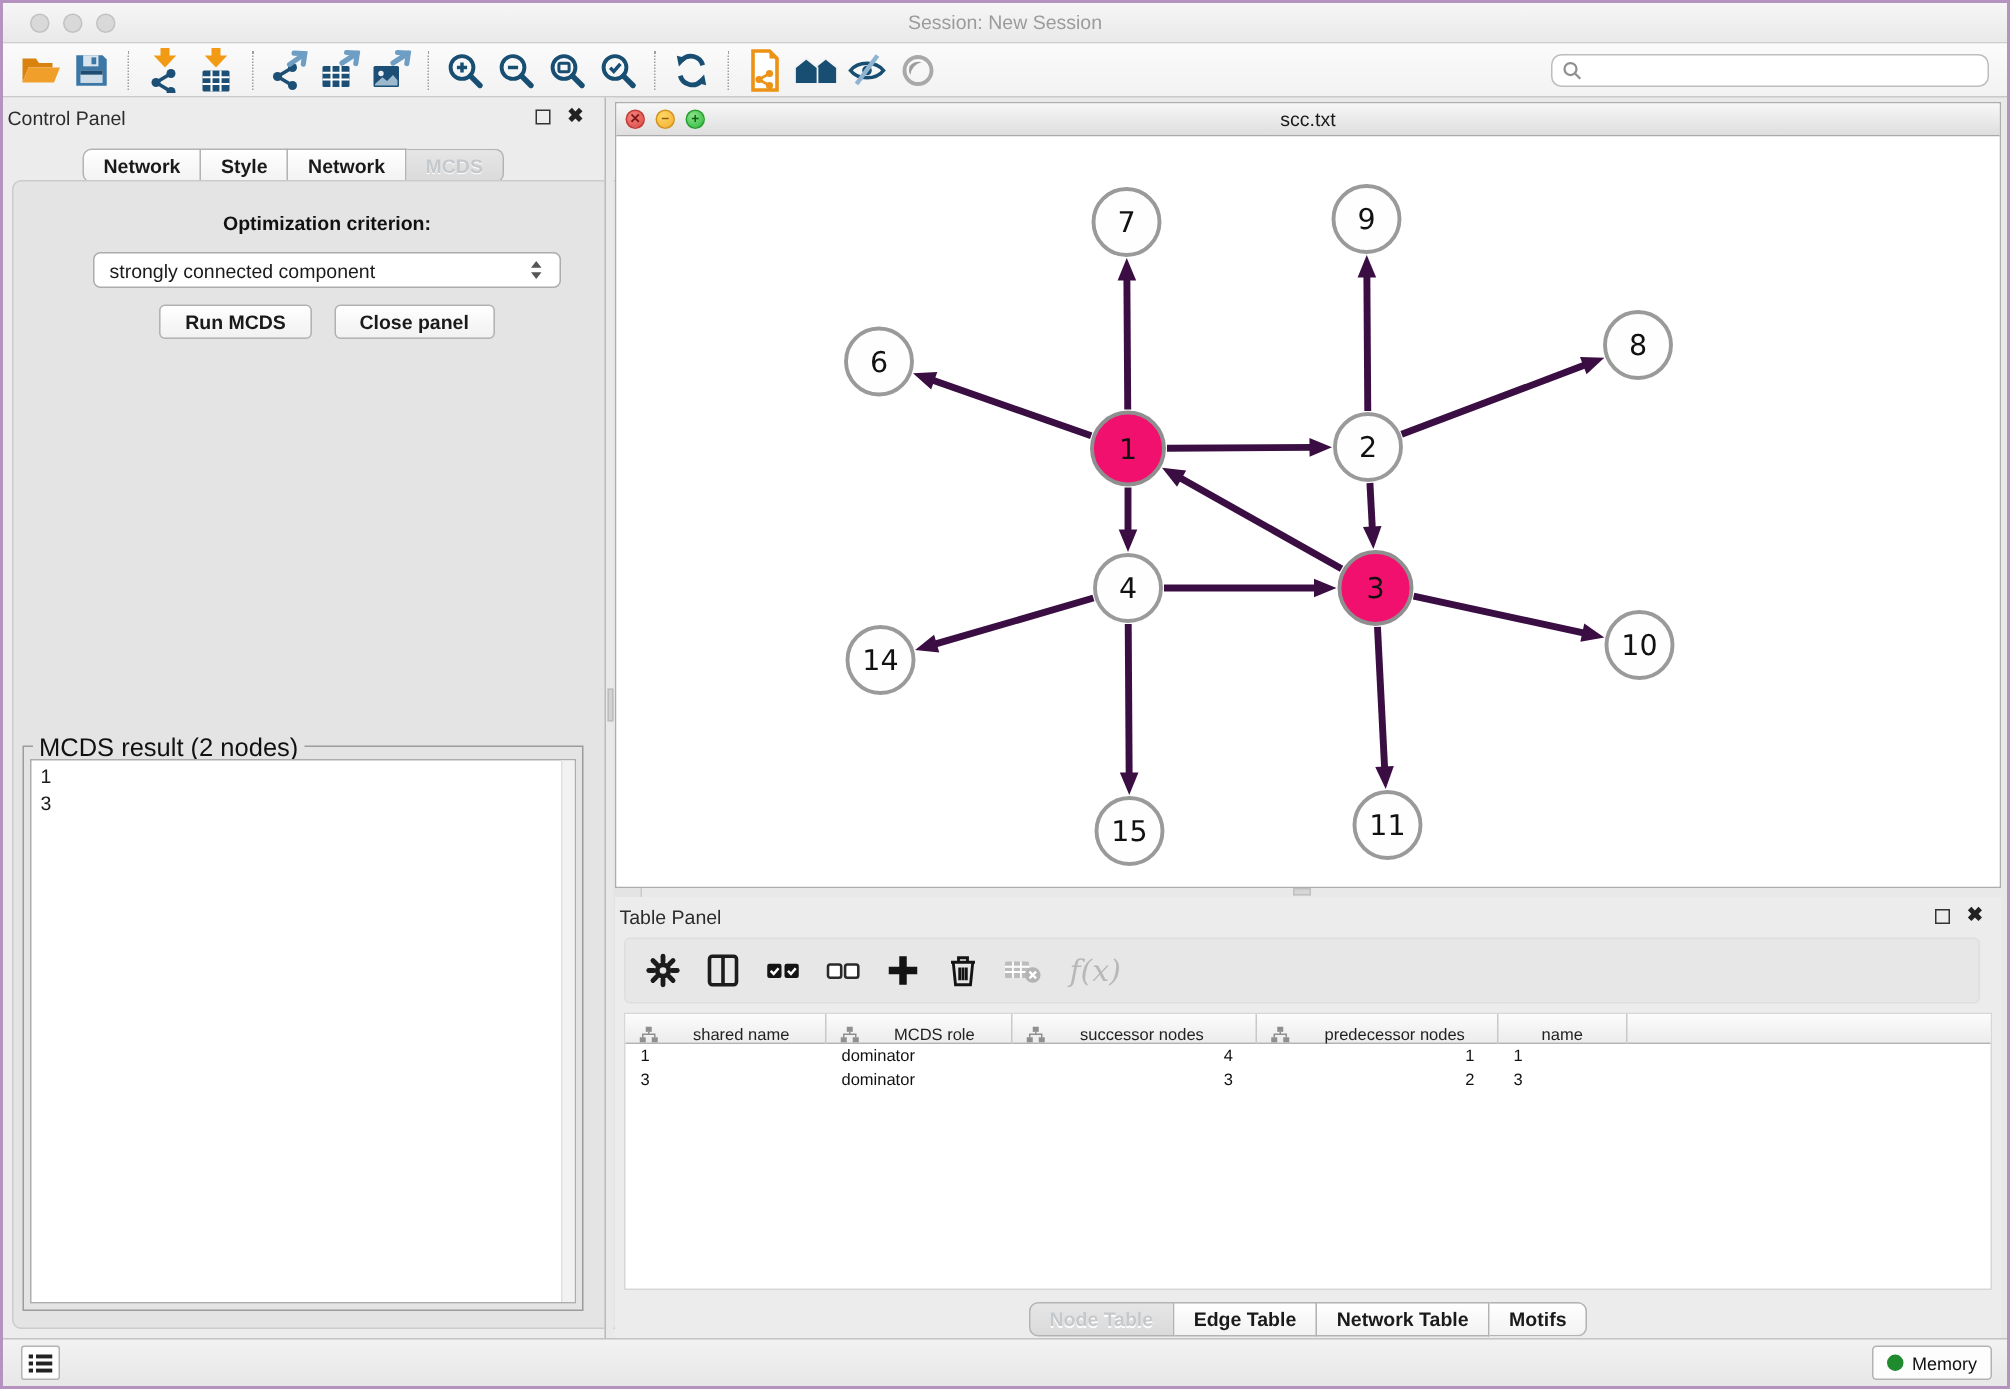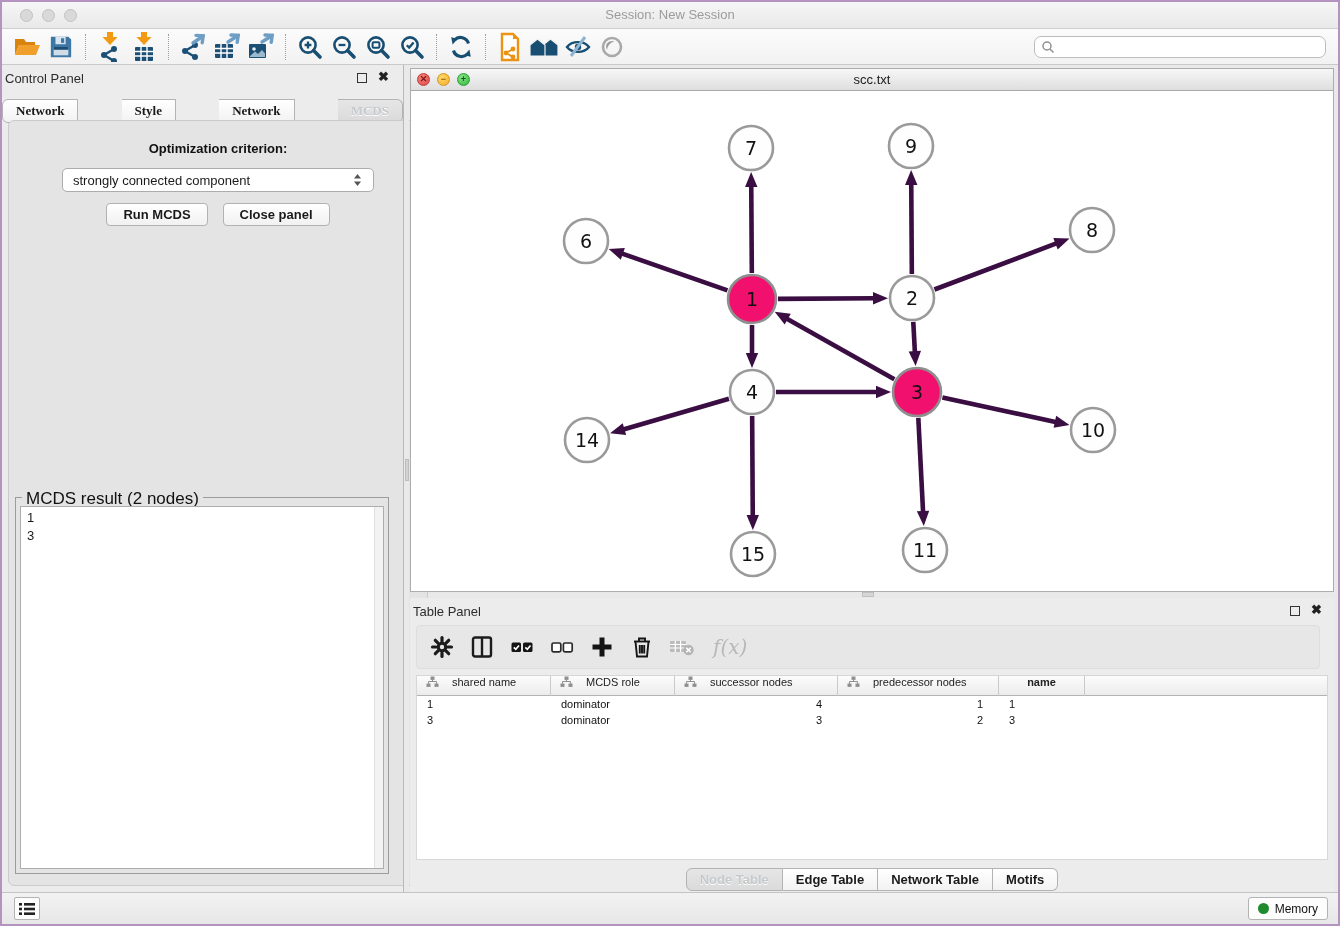--- a/index.html
+++ b/index.html
@@ -25,21 +25,21 @@
   .searchbox { width:292px; height:22px; background:#fff; border:1px solid #bdbdbd; border-radius:7px;
     display:flex; align-items:center; padding:0 6px; margin-right:4px; }
   .searchbox input { border:none; outline:none; flex:1; font-size:12px; font-family:"Liberation Sans",sans-serif; background:transparent; }
 
   
   .control-panel { position:absolute; left:0; top:63px; width:401px; bottom:32px; background:#ececec; }
   .panel-header { position:absolute; left:0; top:0; right:0; height:26px; }
   .panel-title { position:absolute; left:3px; top:6px; font-size:13px; color:#2c2c2c; }
   .win-float { position:absolute; width:10px; height:10px; border:1.6px solid #333; top:8px; }
   .win-close { position:absolute; top:4px; font-size:13px; font-weight:bold; color:#222; }
-  .cp-tabs { position:absolute; top:34px; left:0; right:0; display:flex; justify-content:space-between;font-family:Liberation Serif, serif; }
+  .cp-tabs { position:absolute; top:34px; left:0; right:14px; display:flex; justify-content:center; }
   .seg { border:1px solid #b3b3b3; border-left:none; background:linear-gradient(#ffffff,#f2f2f2);
     font-size:13px; font-weight:600; color:#1a1a1a; padding:3px 13px; cursor:default; }
   .seg:first-child { border-left:1px solid #b3b3b3; border-radius:6px 0 0 6px; }
   .seg:last-child { border-radius:0 6px 6px 0; }
   .seg-sel { background:linear-gradient(#e6e6e6,#dadada); color:#c6c9cc; text-shadow:0 1px 0 #fff; }
   .cp-content { position:absolute; left:6px; top:55px; width:420px; bottom:6px;
     background:#e4e4e4; border:1px solid #cbcbcb; border-radius:6px; }
   .opt-label { margin-top:20px; text-align:center; font-size:13px; font-weight:600; color:#111; }
   .criterion { margin:12px auto 0; width:312px; height:24px; background:#fff; border:1px solid #acacac;
     border-radius:5px; display:flex; align-items:center; padding:0 10px; font-size:13px;gap:20px; }
@@ -73,21 +73,21 @@
   .tr-green { left:46px; background:radial-gradient(circle at 35% 30%, #8ae28a, #2fb93c); border:1px solid #27a02f; color:#0d5e13; }
   .net-canvas { position:absolute; left:0; top:22px; right:0; bottom:0; background:#fff; }
 
   
   .table-panel { position:absolute; left:408px; top:596px; width:924px; height:294px; background:#ececec; }
   .tp-toolbar { position:absolute; left:6px; right:14px; top:27px; height:44px; background:#e7e7e7;
     border:1px solid #dedede; border-radius:4px; display:flex; align-items:center; padding:0 12px; gap:14px; }
   .tp-btn { width:26px; height:26px; display:flex; align-items:center; justify-content:center; }
   .table-body { position:absolute; left:6px; right:6px; top:77px; height:185px; background:#fff; border:1px solid #d7d7d7; }
   .thead { display:flex; height:20px; background:linear-gradient(#fcfcfc,#ececec); border-bottom:1px solid #b3b3b3; }
-  .th { display:flex; align-items:flex-start; gap:13px; padding:0 0 0 9px; border-right:1px solid #c9c9c9;
+  .th { display:flex; align-items:flex-end; gap:23px; padding:0 0 0 9px; border-right:1px solid #c9c9c9;
     font-size:11px; color:#222; height:20px; overflow:hidden; }
   .th.center { justify-content:center; padding:0; }
   .tr { display:flex; height:16px; }
   .td { font-size:11px; color:#111; line-height:16px; overflow:hidden; }
   .td.left { text-align:left; padding-left:10px; }
   .td.right { text-align:right; padding-right:16px; }
   .tp-tabs { position:absolute; left:0; right:0; top:270px; display:flex; justify-content:center; }
   .tp-tabs .seg { font-weight:600; }
 
   
@@ -487,21 +487,21 @@
             <svg width="13" height="12" viewBox="0 0 13 12">
               <g fill="#8f8f8f">
                 <rect x="4.5" y="0.5" width="4" height="3.4"></rect>
                 <rect x="0.5" y="7.5" width="4" height="3.4"></rect>
                 <rect x="8.5" y="7.5" width="4" height="3.4"></rect>
               </g>
               <path d="M6.5 3.9v1.6M2.5 7.5v-2h8v2" stroke="#8f8f8f" fill="none"></path>
             </svg>
             <span>predecessor nodes</span>
           </div>
-          <div class="th center" style="width: 86px; font-weight: bold;">
+          <div class="th center" style="width: 86px;">
             <span>name</span>
           </div>
         </div>
       <div>
           <div class="tr">
             <div class="td left" style="width: 134px;">1</div>
             <div class="td left" style="width: 124px;">dominator</div>
             <div class="td right" style="width: 163px;">4</div>
             <div class="td right" style="width: 161px;">1</div>
             <div class="td left" style="width: 86px;">1</div>

